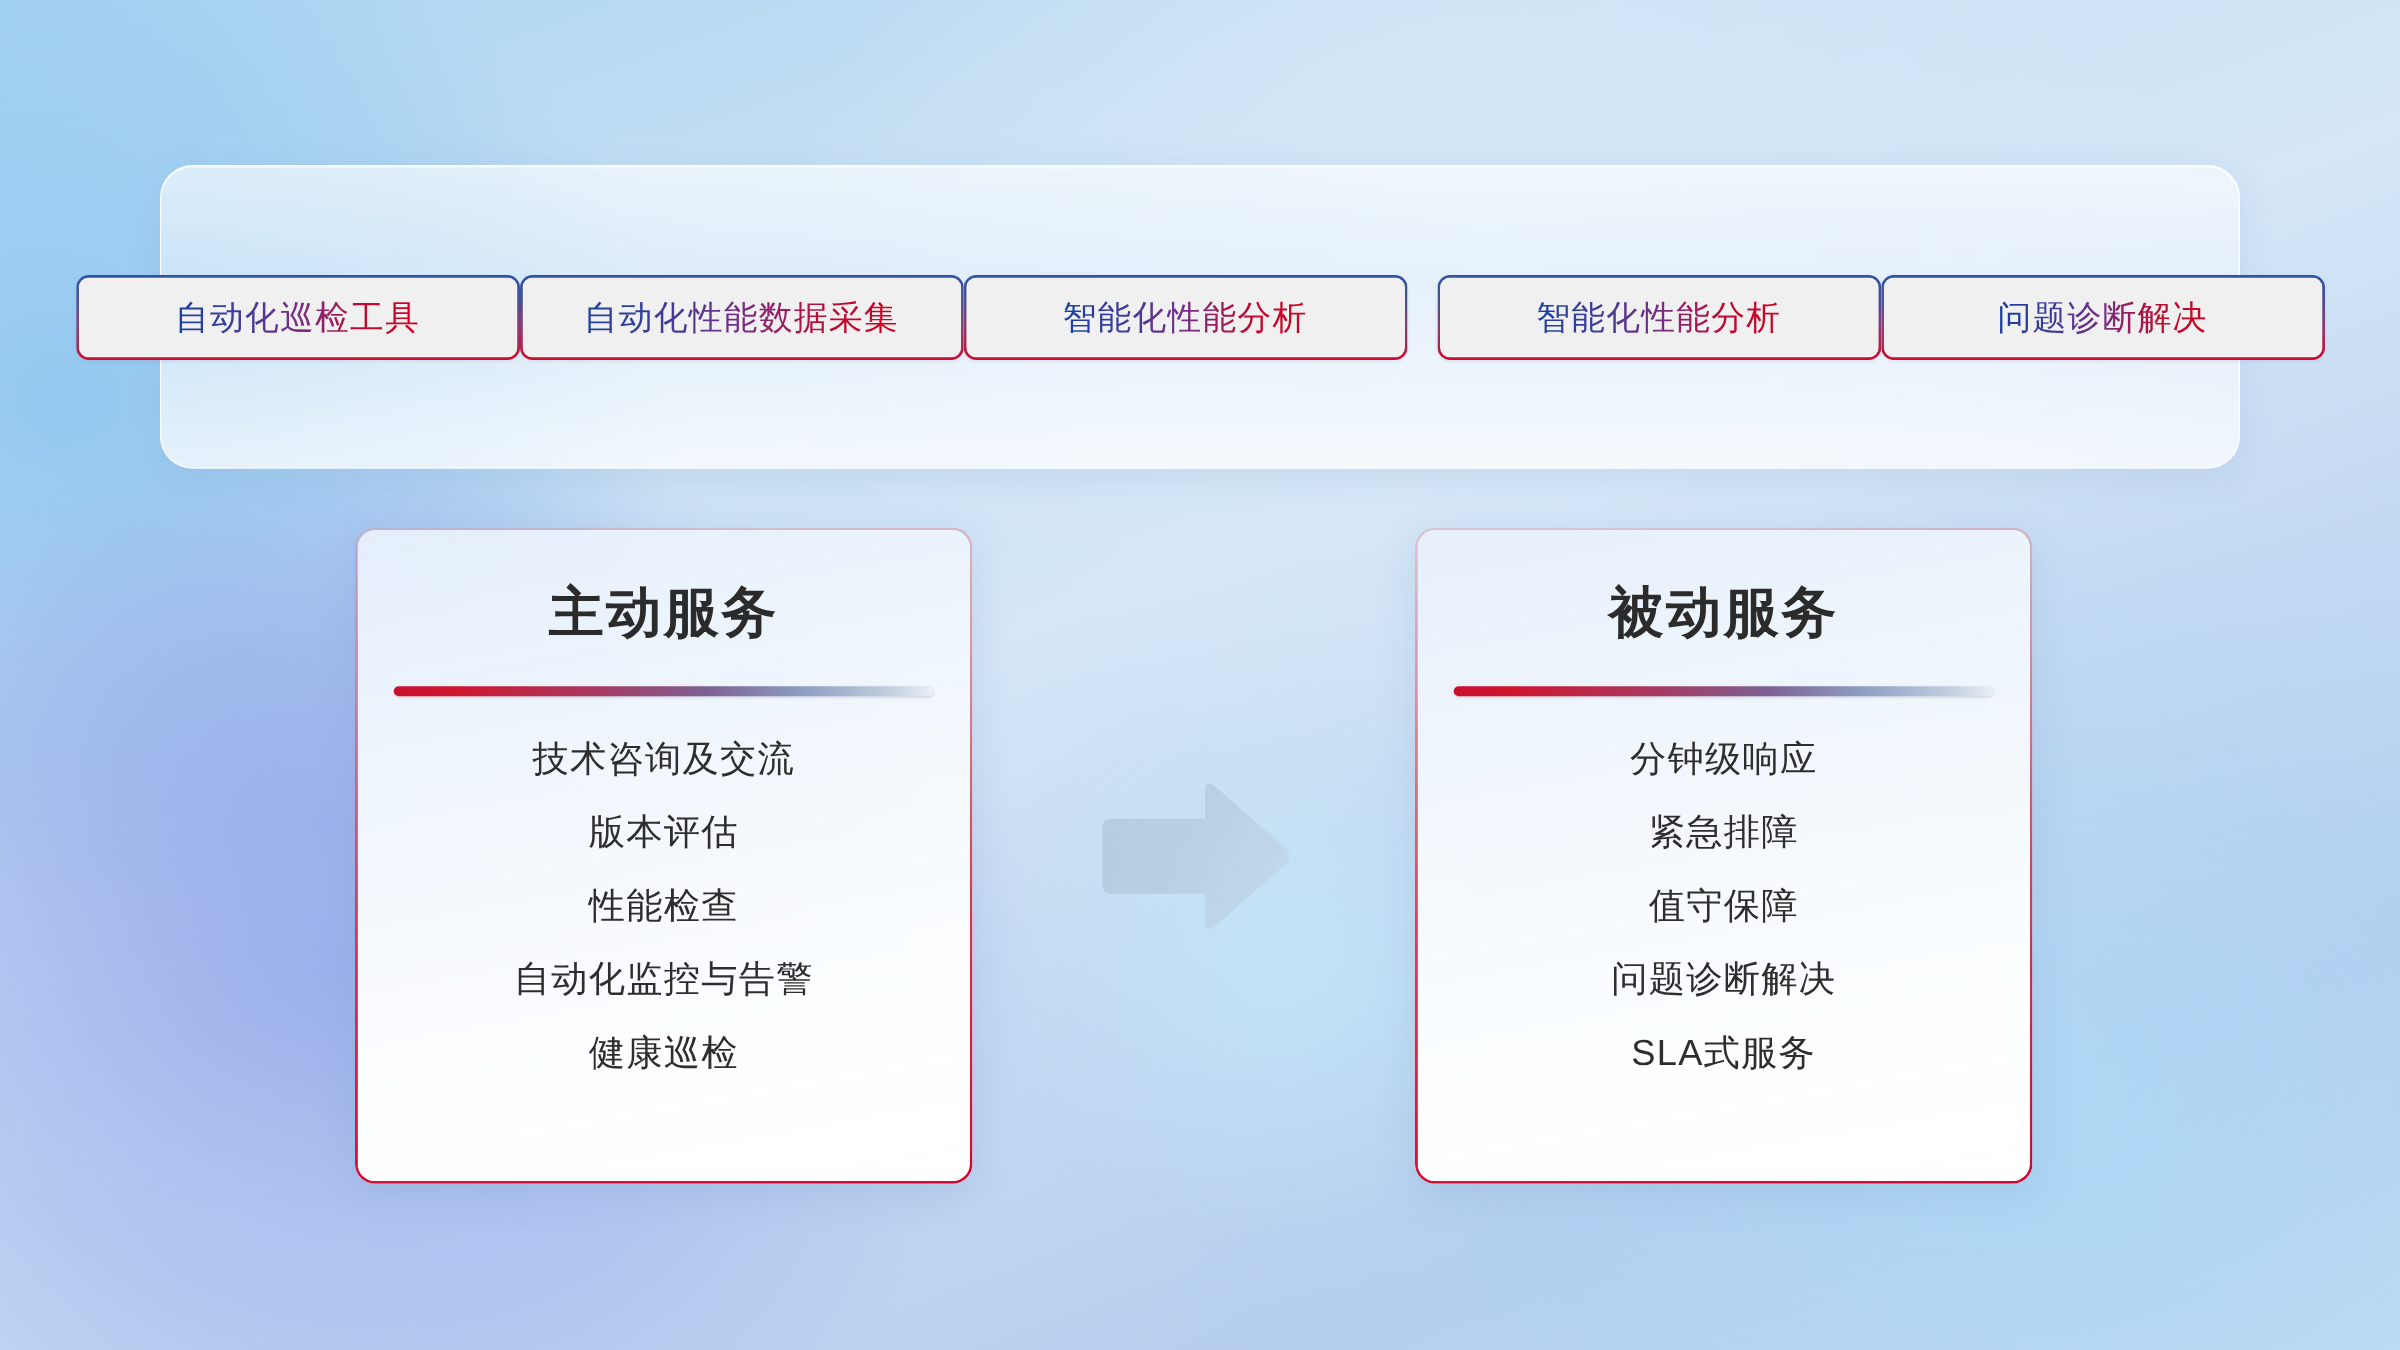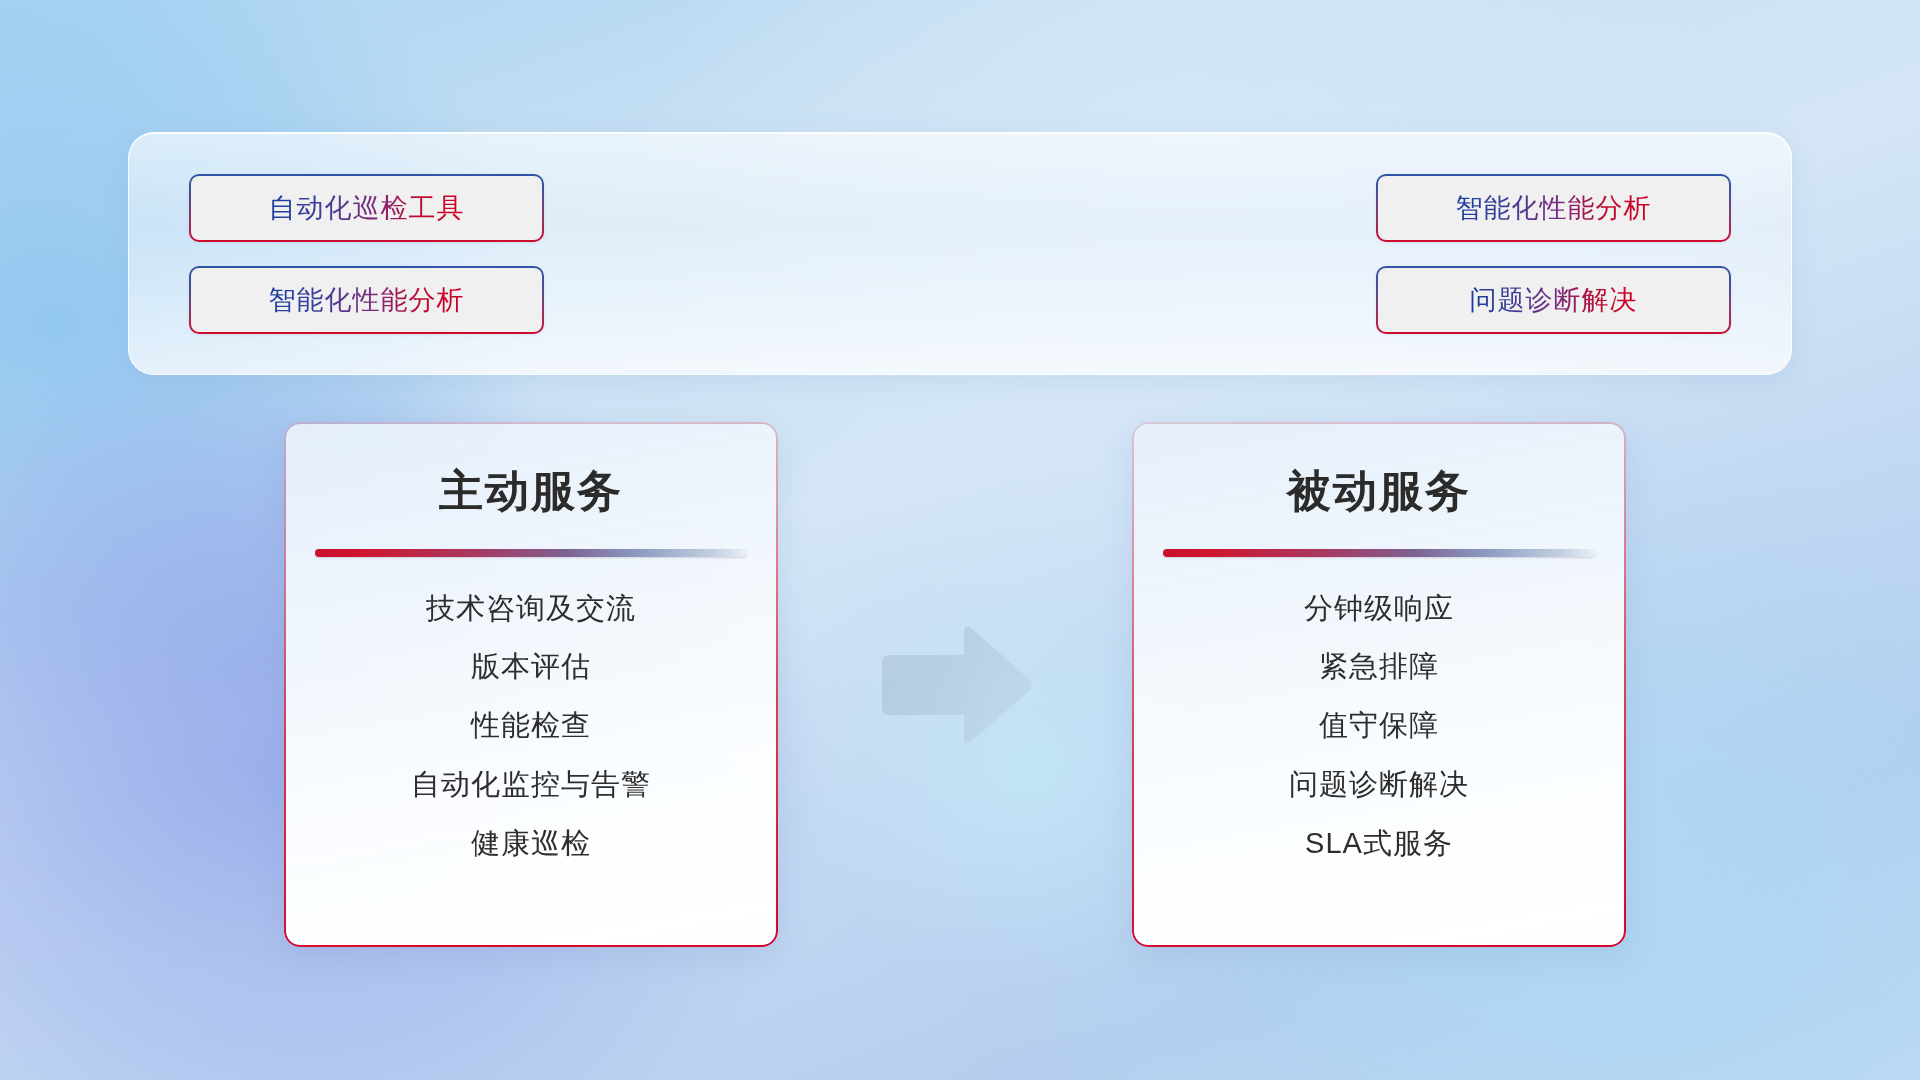--- a/index.html
+++ b/index.html
@@ -55,21 +55,21 @@
     left: 128px;
     top: 132px;
     width: 1664px;
     height: 243px;
     border-radius: 26px;
     background: linear-gradient(180deg, rgba(255,255,255,0.62) 0%, rgba(246,250,254,0.50) 38%, rgba(255,255,255,0.74) 100%);
     border: 1px solid rgba(255,255,255,0.85);
     box-shadow: 0 6px 26px rgba(120,150,190,0.16), inset 0 1px 0 rgba(255,255,255,0.9);
     backdrop-filter: blur(4px);
     display: flex;
-    flex-direction: column;
+    flex-direction: row;
     justify-content: center;
     align-items: center;
     gap: 24px;
     padding: 0 60px;
   }
   .pill-row {
     display: flex;
     width: 100%;
     justify-content: space-between;
     align-items: center;
@@ -180,20 +180,23 @@
 <div id="bg-layer"></div>
 <div id="bg-soft-a"></div>
 <div id="bg-soft-b"></div>
 <div id="bg-soft-c"></div>
 
 <section id="capability-panel">
 
   <div class="pill-row">
     <div class="pill">
       <span class="pill-label">自动化巡检工具</span>
+    </div>
+    <div class="pill">
+      <span class="pill-label">自动化性能数据采集</span>
     </div>
     <div class="pill">
       <span class="pill-label">智能化性能分析</span>
     </div>
   </div>
 
   <div class="pill-row">
     <div class="pill">
       <span class="pill-label">智能化性能分析</span>
     </div>

